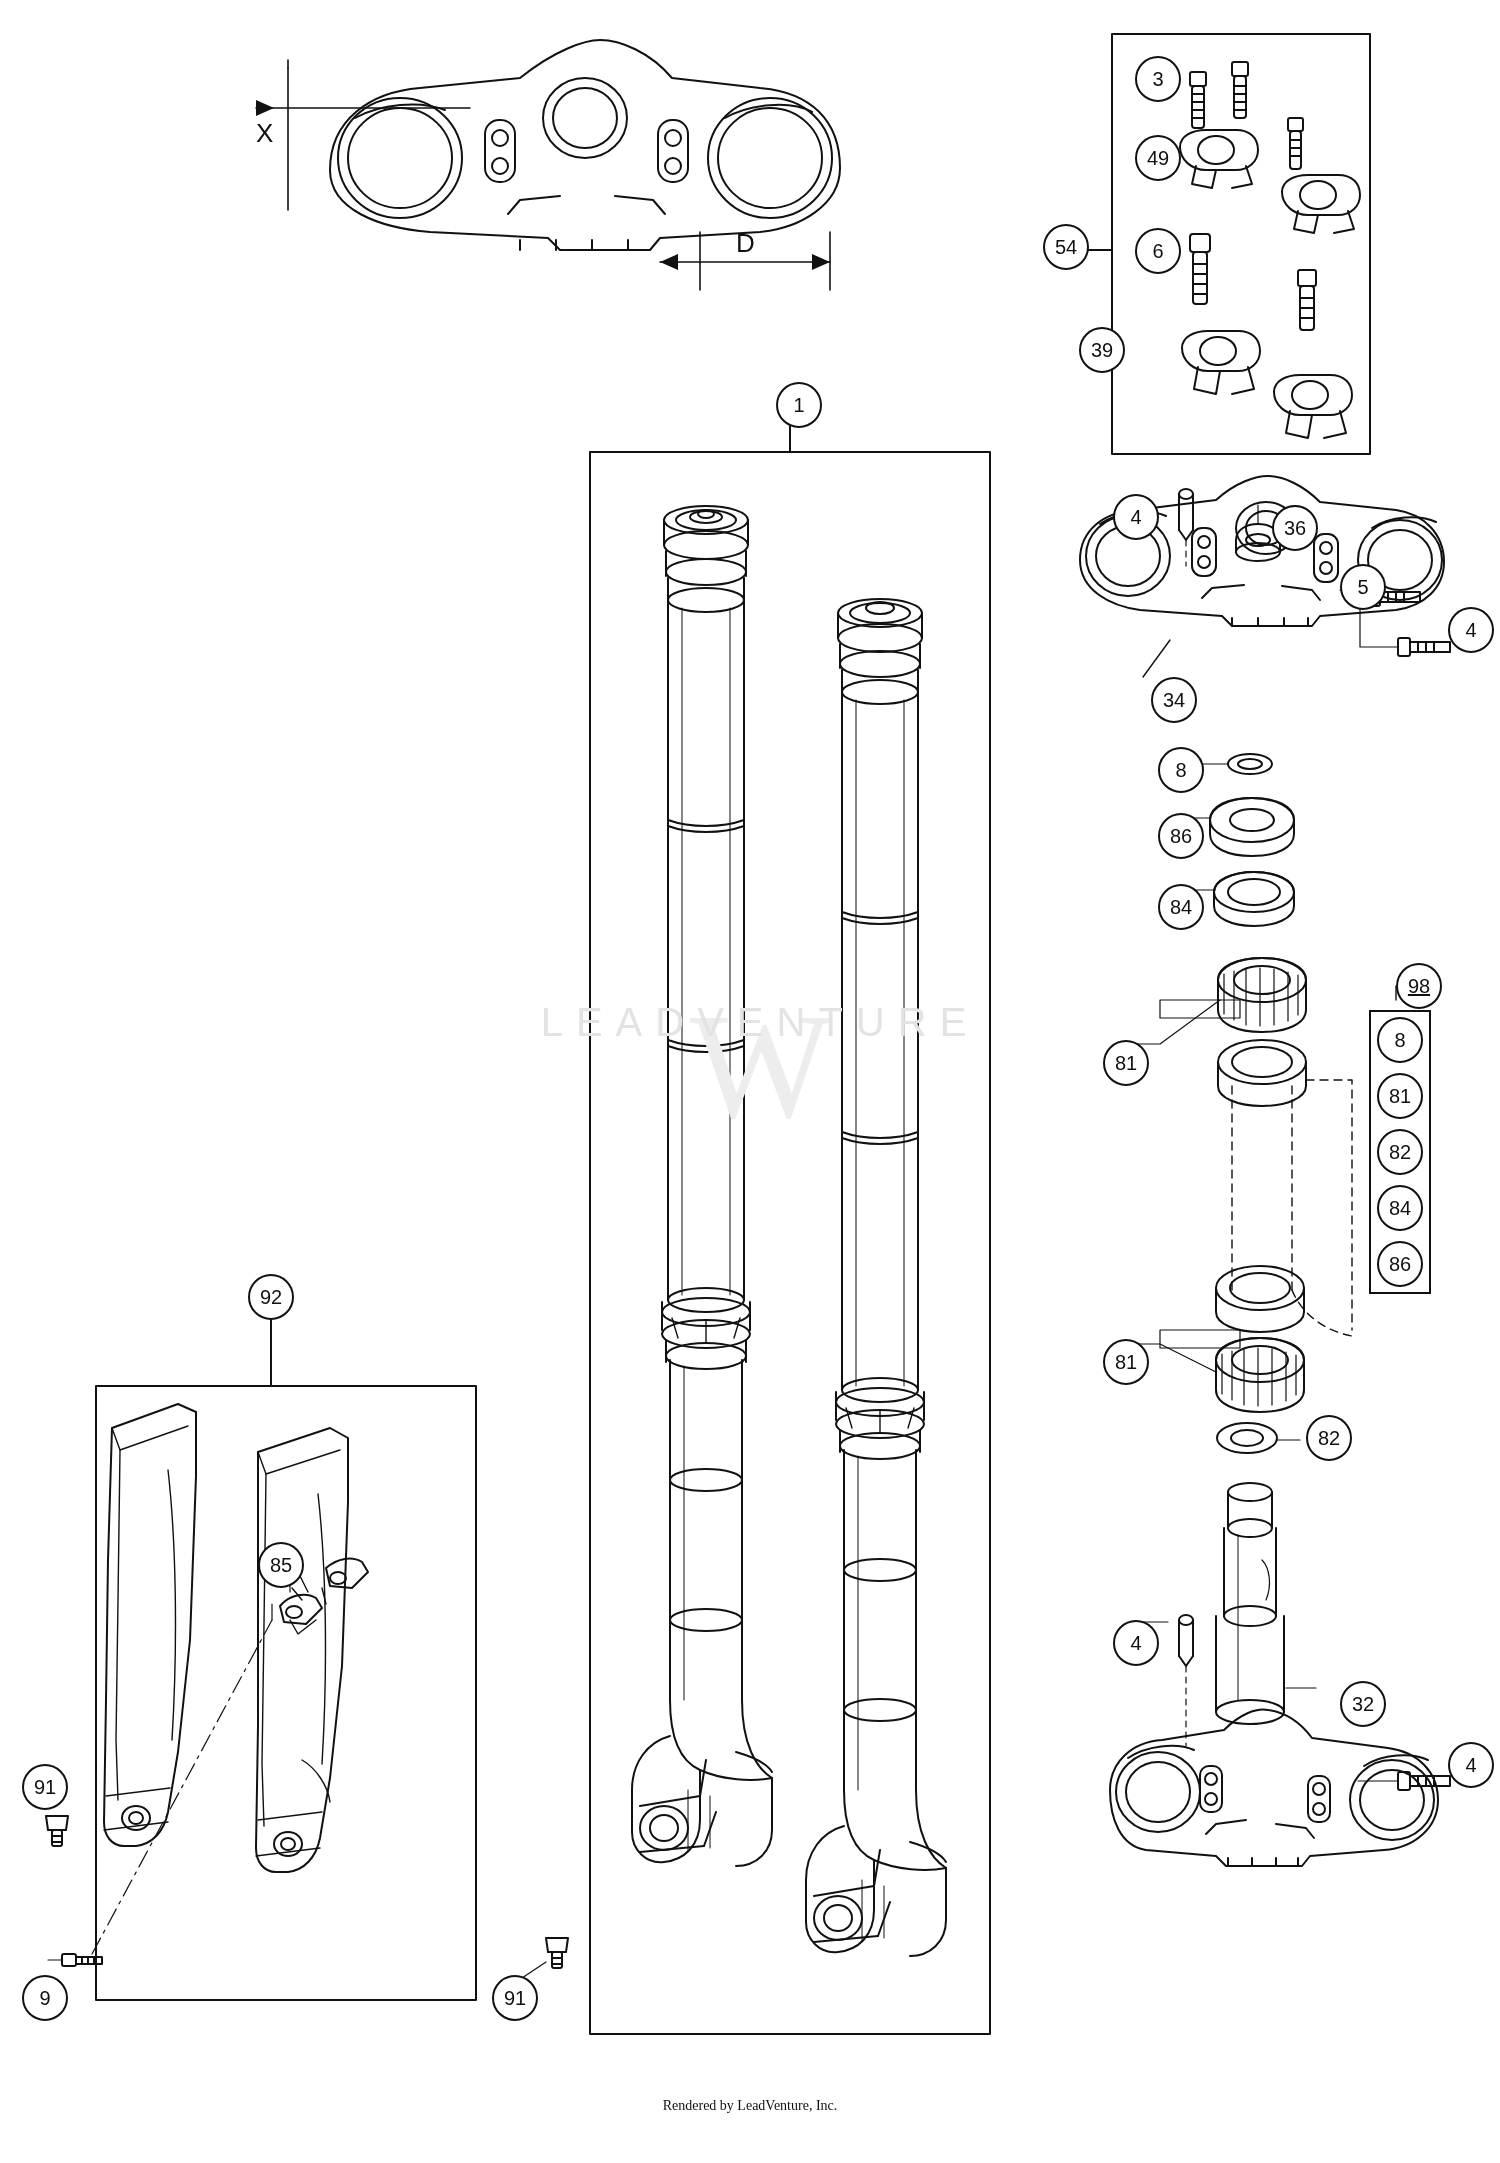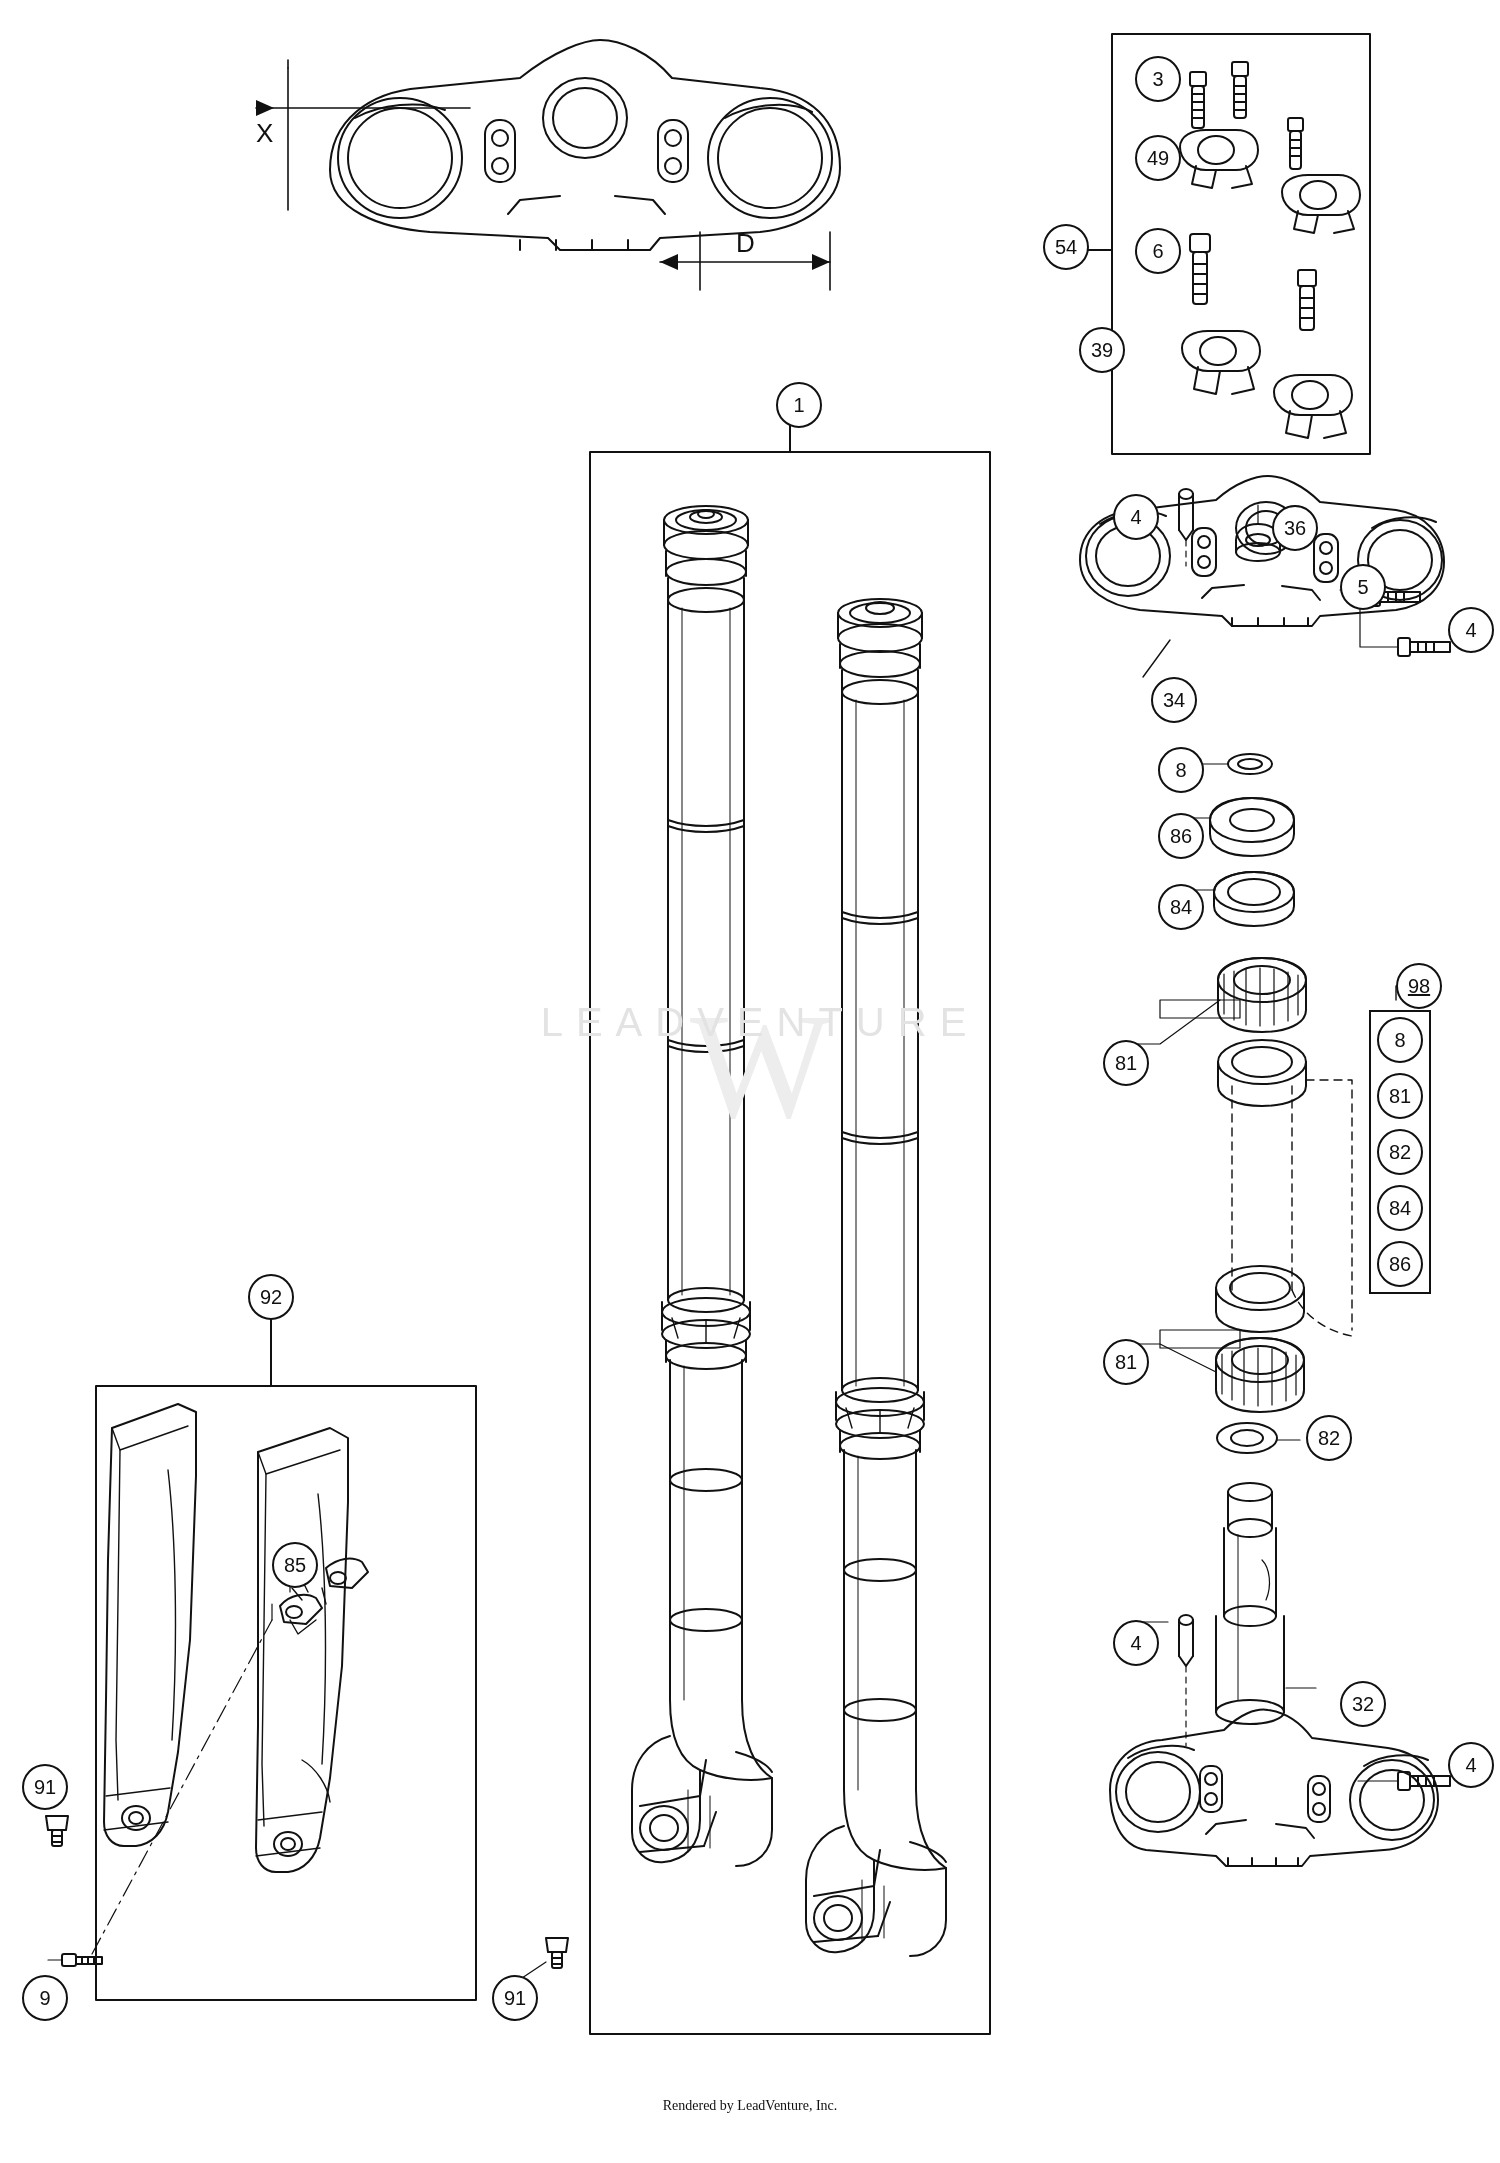--- a/index.html
+++ b/index.html
@@ -553,21 +553,21 @@
   <div class="callout" style="left:1158px; top:813px;">86</div>
   <div class="callout" style="left:1158px; top:884px;">84</div>
   <div class="callout" style="left:1103px; top:1040px;">81</div>
   <div class="callout" style="left:1396px; top:963px;text-decoration:underline;">98</div>
   <div class="callout" style="left:1103px; top:1339px;">81</div>
   <div class="callout" style="left:1306px; top:1415px;">82</div>
   <div class="callout" style="left:1113px; top:1620px;">4</div>
   <div class="callout" style="left:1340px; top:1681px;">32</div>
   <div class="callout" style="left:1448px; top:1742px;">4</div>
   <div class="callout" style="left:248px; top:1274px;">92</div>
-  <div class="callout" style="left:272px; top:1542px;">85</div>
+  <div class="callout" style="left:258px; top:1542px;">85</div>
   <div class="callout" style="left:22px; top:1764px;">91</div>
   <div class="callout" style="left:22px; top:1975px;">9</div>
   <div class="callout" style="left:492px; top:1975px;">91</div>
 
   <div class="boxlabel-stack" style="left:1369px; top:1010px;">
     <div class="callout">8</div>
     <div class="callout">81</div>
     <div class="callout">82</div>
     <div class="callout">84</div>
     <div class="callout">86</div>

